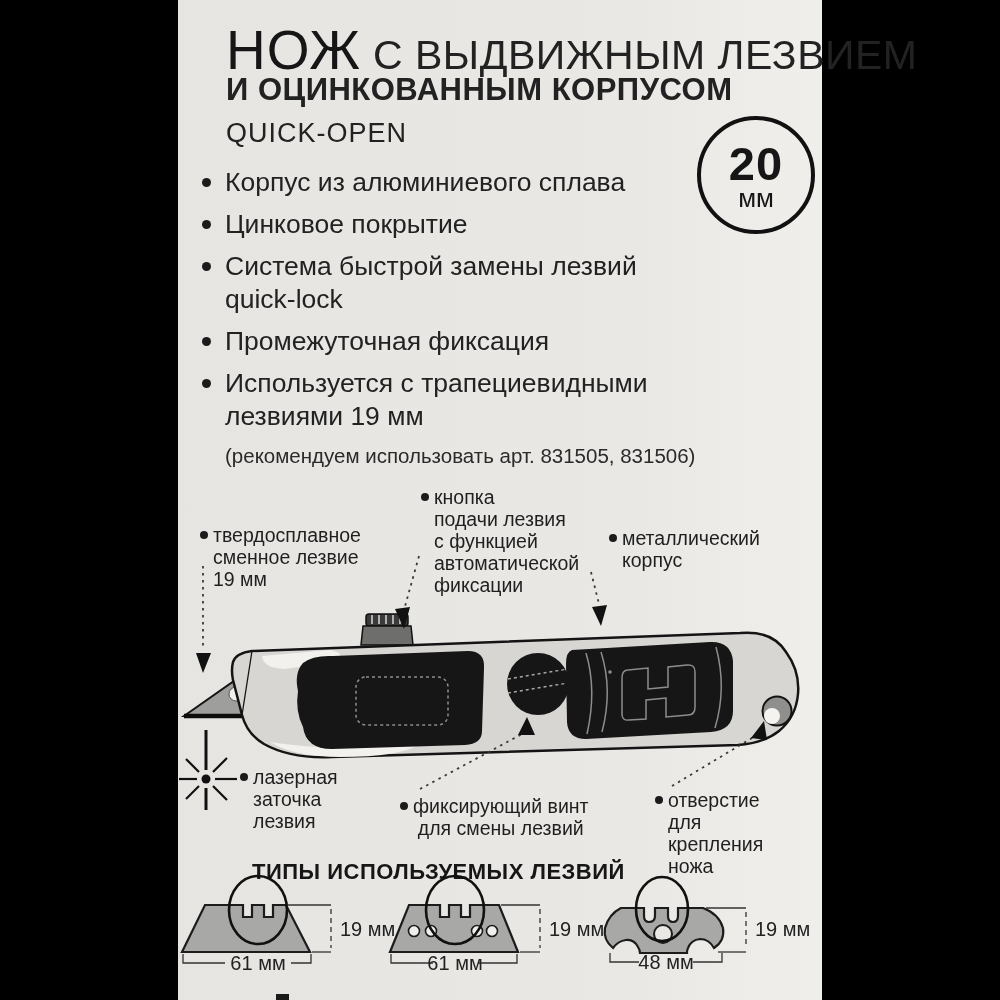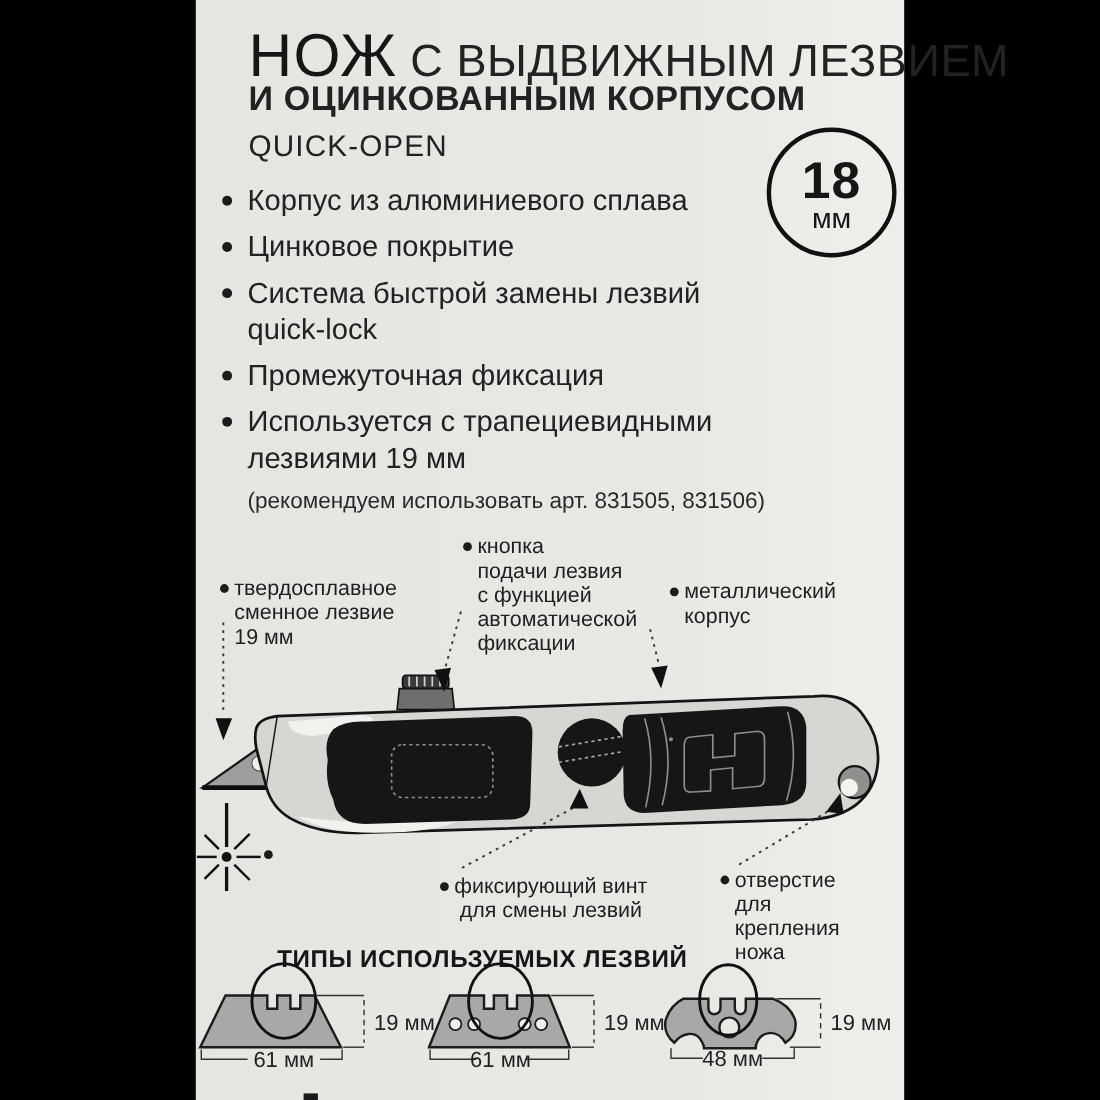--- a/index.html
+++ b/index.html
@@ -61,21 +61,21 @@
 
 <div class="sheet">
 
   <div class="abs title-line1">
     <span class="title-main">НОЖ</span><span class="title-sub"> <span>С ВЫДВИЖНЫМ ЛЕЗВИЕМ</span></span>
   </div>
   <div class="abs title-line2">И ОЦИНКОВАННЫМ КОРПУСОМ</div>
   <div class="abs title-line3">QUICK-OPEN</div>
 
   <div class="abs badge">
-    <span class="num">18</span>
+    <span class="num">20</span>
     <span class="unit">мм</span>
   </div>
 
   <ul class="abs features">
     <li><span class="dot"></span><span>Корпус из алюминиевого сплава</span></li>
     <li><span class="dot"></span><span>Цинковое покрытие</span></li>
     <li><span class="dot"></span><span>Система быстрой замены лезвий
 quick-lock</span></li>
     <li><span class="dot"></span><span>Промежуточная фиксация</span></li>
     <li><span class="dot"></span><span>Используется с трапециевидными
@@ -87,21 +87,23 @@
     <div class="abs dlabel" style="left:22px;top:524px;"><span class="dot"></span><span>твердосплавное
 сменное лезвие
 19 мм</span></div>
     <div class="abs dlabel" style="left:243px;top:486px;"><span class="dot"></span><span>кнопка
 подачи лезвия
 с функцией
 автоматической
 фиксации</span></div>
     <div class="abs dlabel" style="left:431px;top:527px;"><span class="dot"></span><span>металлический
 корпус</span></div>
-    <div class="abs dlabel" style="left:62px;top:766px;"><span class="dot"></span></div>
+    <div class="abs dlabel" style="left:62px;top:766px;"><span class="dot"></span><span>лазерная
+заточка
+лезвия</span></div>
     <div class="abs dlabel" style="left:222px;top:795px;text-align:center;"><span class="dot"></span><span>фиксирующий винт
 для смены лезвий</span></div>
     <div class="abs dlabel" style="left:477px;top:789px;"><span class="dot"></span><span>отверстие
 для
 крепления
 ножа</span></div>
   </div>
 
   <div class="abs blades-heading">ТИПЫ ИСПОЛЬЗУЕМЫХ ЛЕЗВИЙ</div>
 </div>

